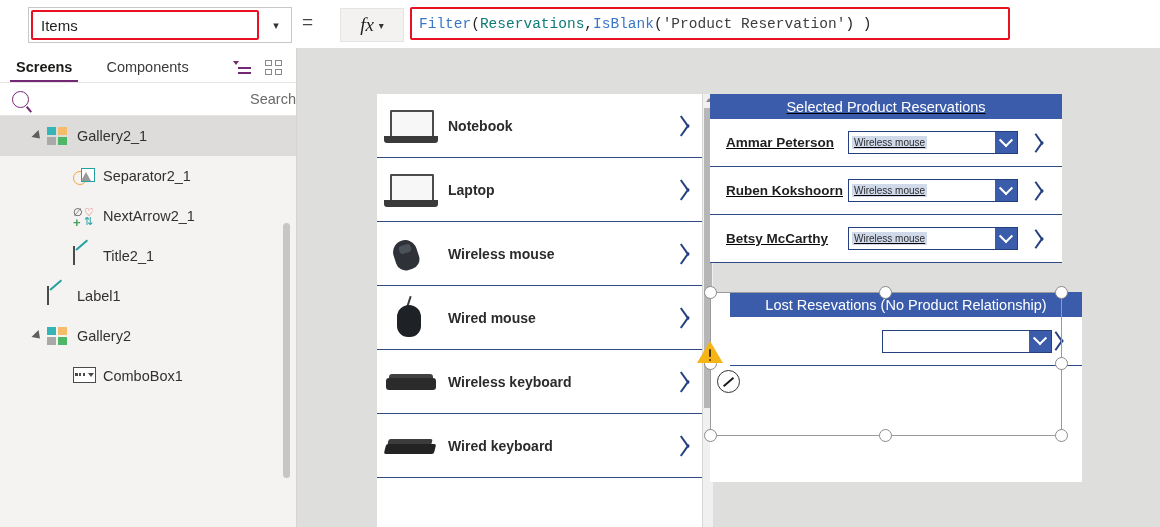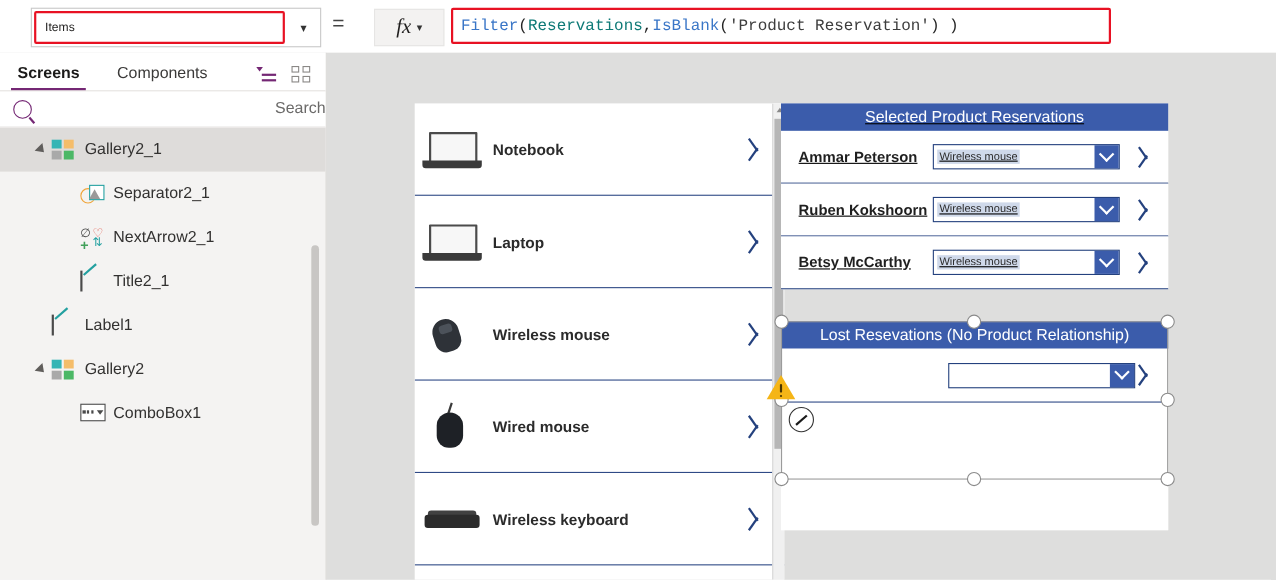--- a/index.html
+++ b/index.html
@@ -18,21 +18,21 @@
     display:flex;align-items:center;
   }
   .prop-wrap{
     position:absolute;left:28px;top:7px;width:262px;height:34px;
     border:1px solid #c8c8c8;background:#fff;display:flex;align-items:stretch;
   }
   .prop-field{
     flex:1;position:relative;margin:2px;border:2px solid #e81123;border-radius:2px;
     display:flex;align-items:center;padding-left:8px;box-sizing:border-box;
   }
-  .prop-field span{font-size:11px;color:#201f1e;}
+  .prop-field span{font-size:15px;color:#201f1e;}
   .prop-caret{
     width:30px;display:flex;align-items:center;justify-content:center;
     color:#333;font-size:11px;
   }
   .eq-sign{position:absolute;left:302px;top:11px;font-size:19px;color:#444;font-weight:400;}
   .fx-btn{
     position:absolute;left:340px;top:8px;width:62px;height:32px;
     background:#f3f2f1;border:1px solid #e6e5e4;
     display:flex;align-items:center;justify-content:center;gap:5px;
   }
@@ -146,21 +146,21 @@
   .canvas{
     position:absolute;left:297px;top:48px;width:863px;height:479px;background:#dededd;
   }
 
   
   .prod-gallery{
     position:absolute;left:80px;top:46px;width:336px;height:433px;background:#fff;
     overflow:hidden;
   }
   .prod-row{
-    position:relative;height:84px;border-bottom:1.4px solid #2f4a86;
+    position:relative;height:64px;border-bottom:1.4px solid #2f4a86;
     display:flex;align-items:center;box-sizing:border-box;text-align:center;
   }
   .prod-thumb{
     width:58px;height:44px;margin-left:5px;position:relative;flex:0 0 auto;
   }
   .prod-name{font-size:14px;font-weight:bold;color:#2b2b2b;margin-left:8px;}
   .chev{
     position:absolute;right:12px;top:50%;transform:translateY(-50%);
     width:15px;height:24px;
   }
@@ -223,21 +223,21 @@
   }
   .res-chev{
     position:absolute;right:8px;top:50%;transform:translateY(-50%);width:14px;height:22px;
   }
   .res-chev::before,.res-chev::after{
     content:"";position:absolute;left:2px;width:2.2px;height:13px;background:#24417e;
   }
   .res-chev::before{top:0;transform:rotate(-35deg);transform-origin:bottom left;}
   .res-chev::after{bottom:0;transform:rotate(35deg);transform-origin:top left;}
 
-  .lost-gallery{position:absolute;left:0;top:198px;width:352px;height:190px;background:#fff;}
+  .lost-gallery{position:absolute;left:0;top:198px;width:352px;height:190px;background:#fff;padding-left:20px;}
   .lost-body{height:165px;background:#fff;}
   .lost-row{position:relative;height:48px;border-bottom:1.4px solid #2f4a86;display:flex;align-items:center;}
 
   
   .sel-frame{
     position:absolute;left:413px;top:244px;width:352px;height:144px;
     border:1.4px solid #9b9b9b;box-sizing:border-box;pointer-events:none;
   }
   .handle{
     position:absolute;width:13px;height:13px;border-radius:50%;background:#fff;

